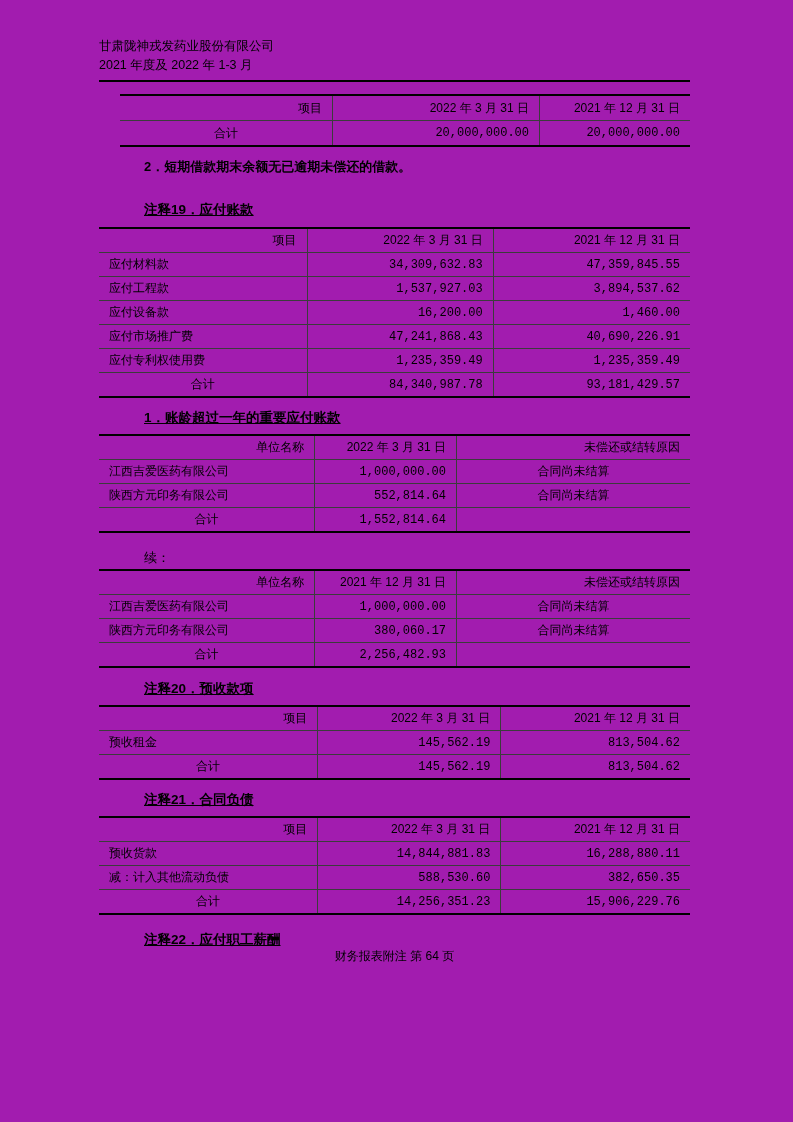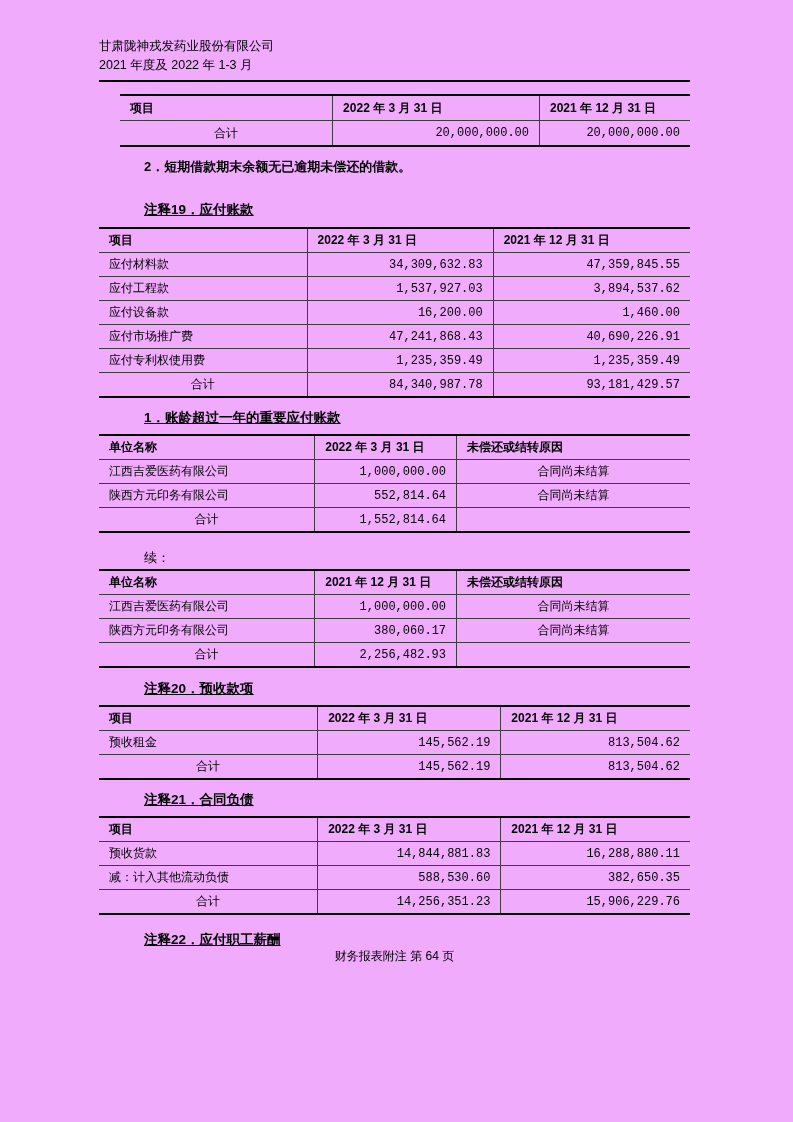--- a/index.html
+++ b/index.html
@@ -1,37 +1,37 @@
 <!DOCTYPE html>
 <html><head>
 <meta charset="utf-8">
 <style>
   html,body{margin:0;padding:0;background:#fff;}
   .page{
     position:relative;
     width:793px;height:1122px;
-    background:#f0abfc;
+    background:#a21caf;
     font-family:"Liberation Sans","DejaVu Sans",sans-serif;
     color:#000;
     overflow:hidden;
   }
   .content{margin-left:99px;width:591px;}
 
   
   .doc-header{padding-top:37px;border-bottom:2px solid #000;padding-bottom:5px;}
   .doc-header div{font-size:12.5px;line-height:19px;}
 
   
   .tbl{width:100%;border-collapse:collapse;table-layout:fixed;
        border-top:2.5px solid #000;border-bottom:2.5px solid #000;font-size:12px;}
   .tbl td{border-bottom:1px solid #3c3c3c;height:23px;padding:0 10px;
           overflow:hidden;white-space:nowrap;}
   .tbl tr:last-child td{border-bottom:none;}
   .tbl td + td{border-left:1px solid #3c3c3c;}
-  .hd{text-align:left;font-weight:bold;}
+  .hd{text-align:right;}
   .lbl{text-align:left;}
   .num{text-align:right;font-family:Liberation Mono, monospace;}
   .ctr{text-align:center;}
 
   .tbl-first{width:570px;margin-left:21px;margin-top:12px;}
   .tbl-first td{height:24px;}
 
   .note-para{margin:12px 0 0 0;font-size:13px;line-height:26px;
              text-align:justify;text-indent:26px;}
   .bold-item{margin:7px 0 0 0;font-size:13px;line-height:26px;

